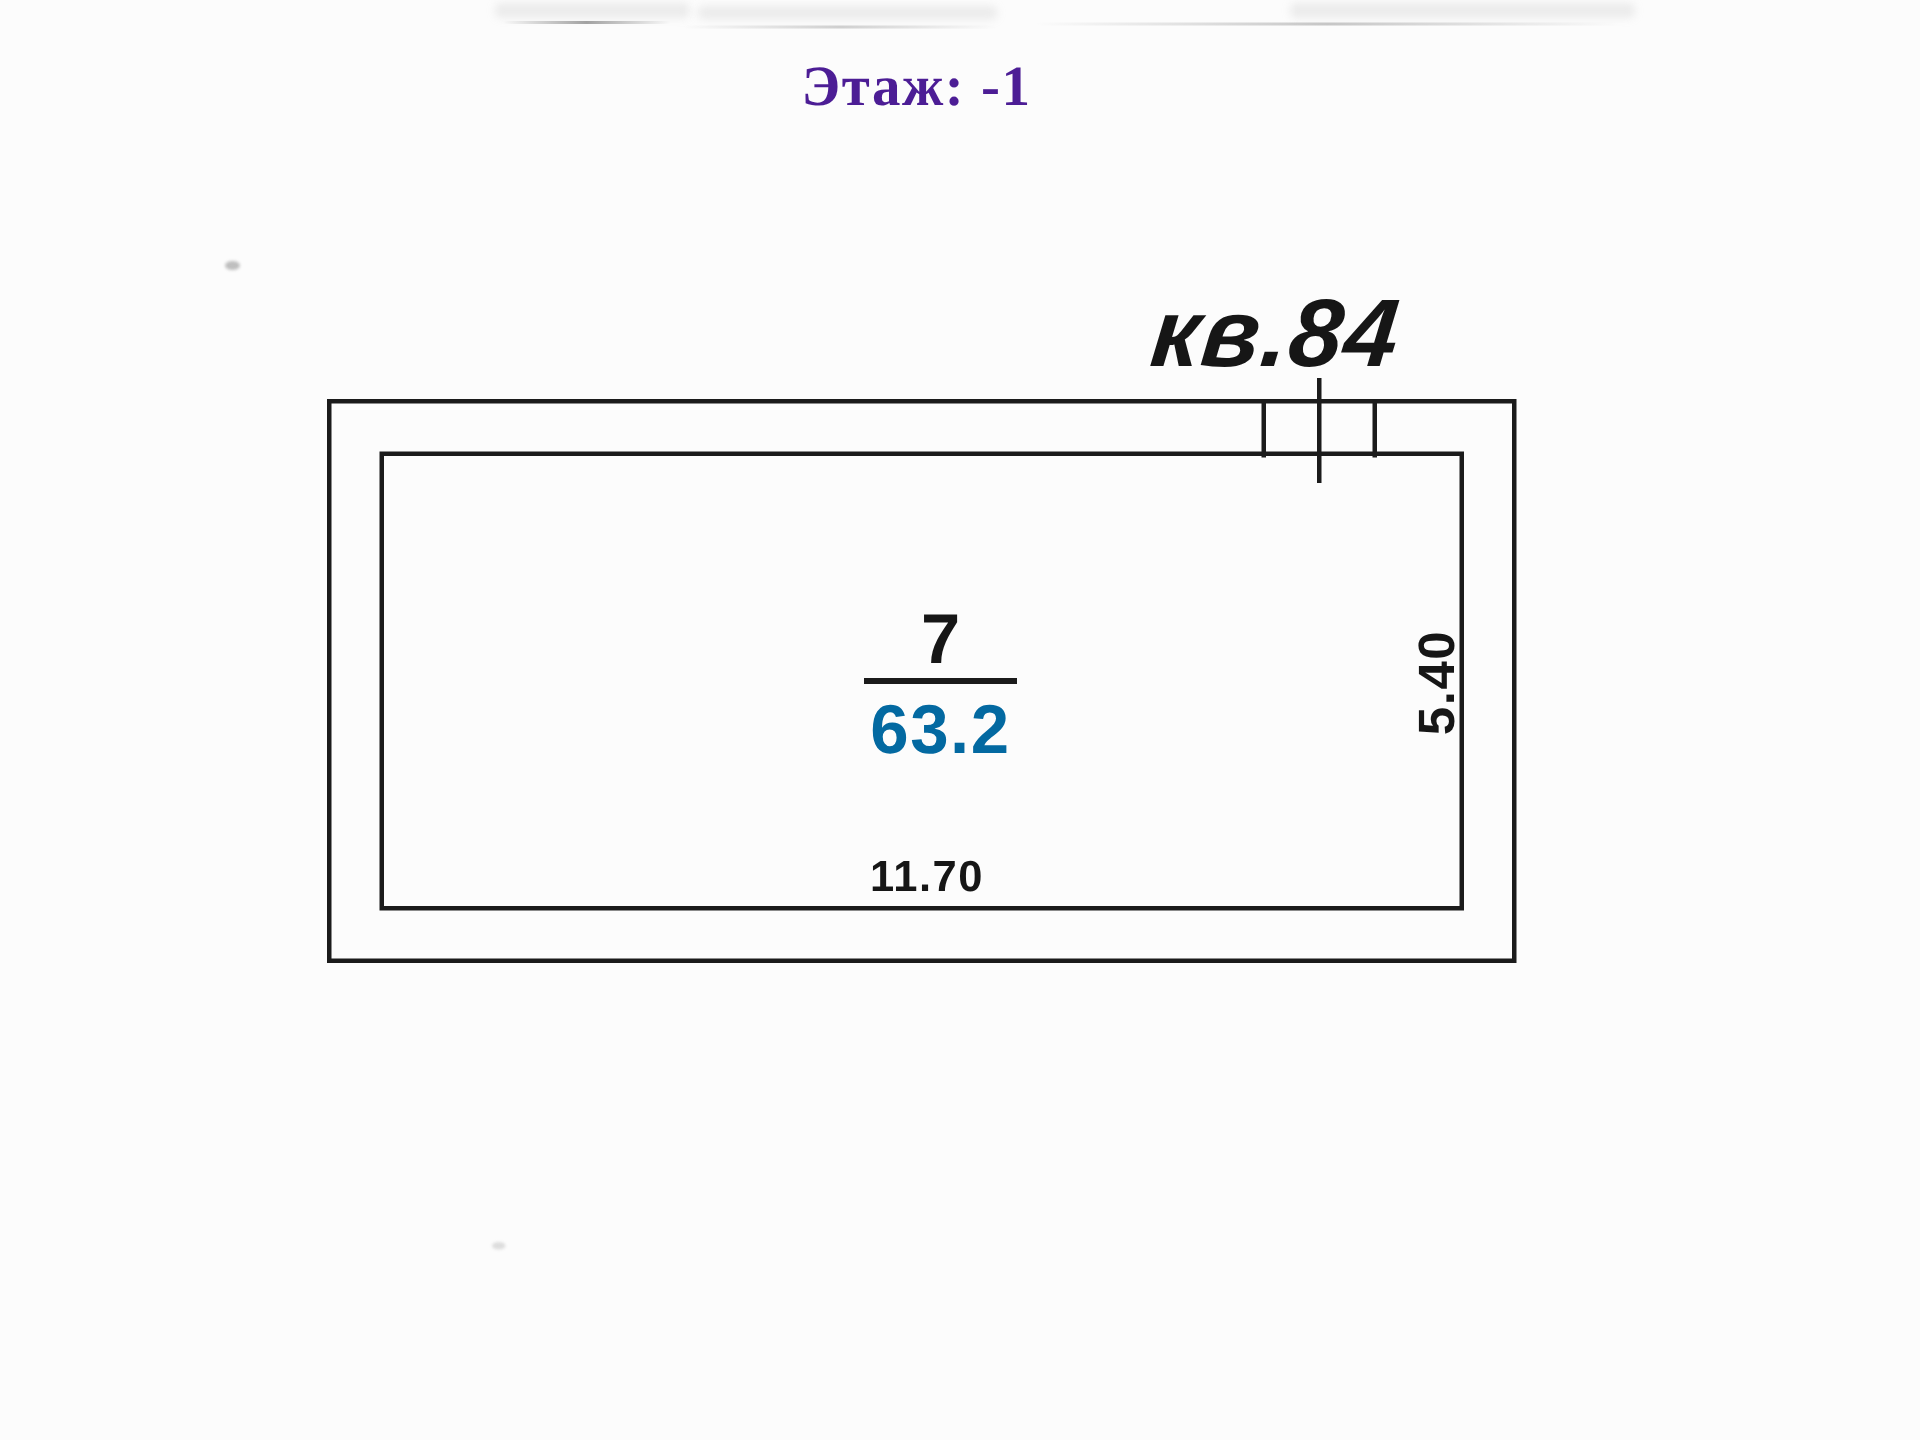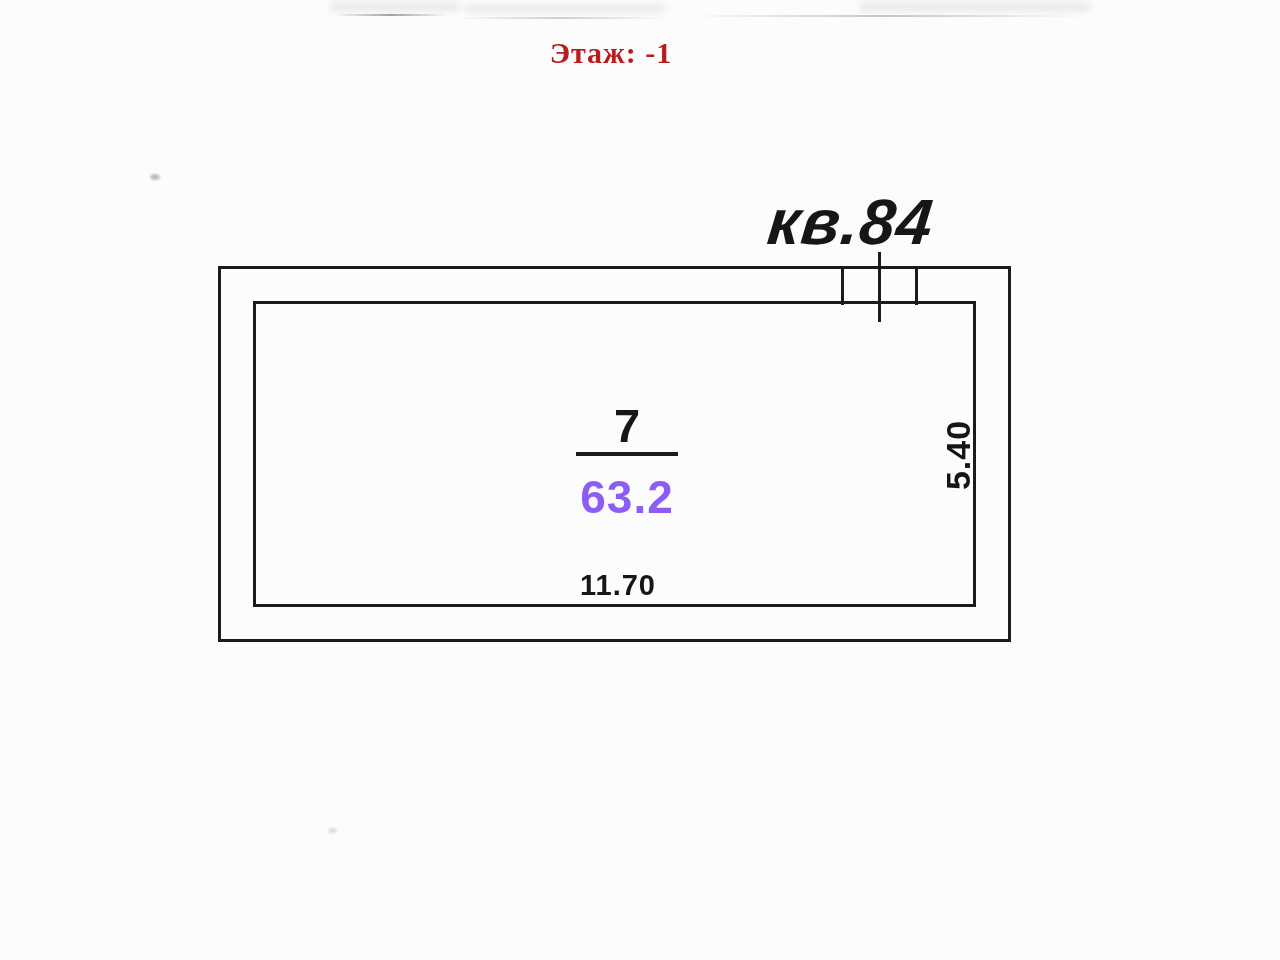--- a/index.html
+++ b/index.html
@@ -38,23 +38,23 @@
 
   
   .floor-title {
     position: absolute;
     top: 36px;
     left: 0;
     width: 1222px;            
     text-align: center;
     font-family: "Liberation Serif", serif;
     font-weight: 700;
-    font-size: 30px;
+    font-size: 38px;
     letter-spacing: 1px;
-    color: #b91c1c;
+    color: #4c1d95;
   }
 
   
   .outer-wall {
     position: absolute;
     left: 218px;
     top: 266px;
     width: 793px;
     height: 376px;
     border: 3px solid #1b1b1b;
@@ -112,23 +112,23 @@
   }
   .fraction-line {
     width: 102px;
     height: 4px;
     background: #1b1b1b;
     margin: 0 auto;
   }
   .room-area {
     font-size: 46px;
     font-weight: 600;
-    padding-top: 18px;
+    padding-top: 7px;
     letter-spacing: 1px;
-    color: #8b5cf6;
+    color: #0369a1;
   }
 
   
   .dim-width {
     position: absolute;
     left: 580px;
     top: 571px;
     font-size: 29px;
     font-weight: 600;
     letter-spacing: 1px;

